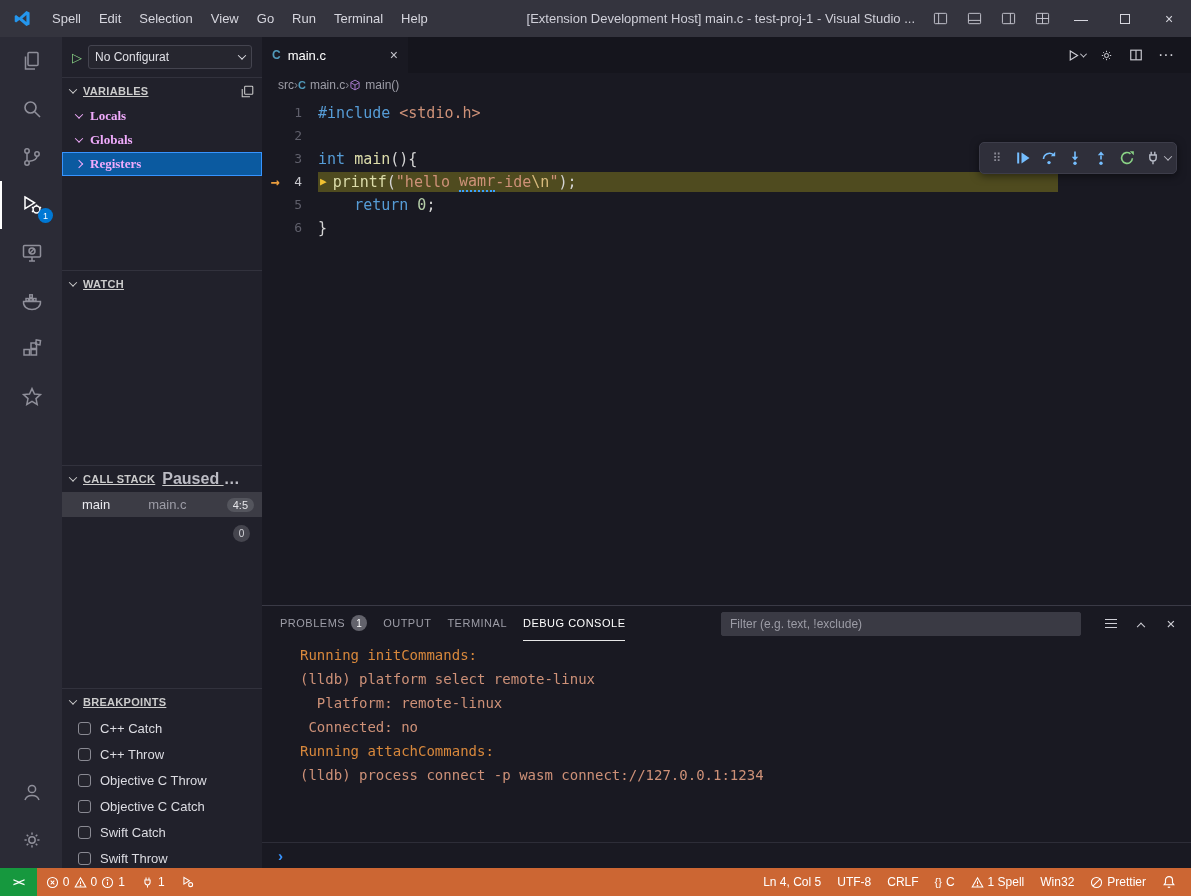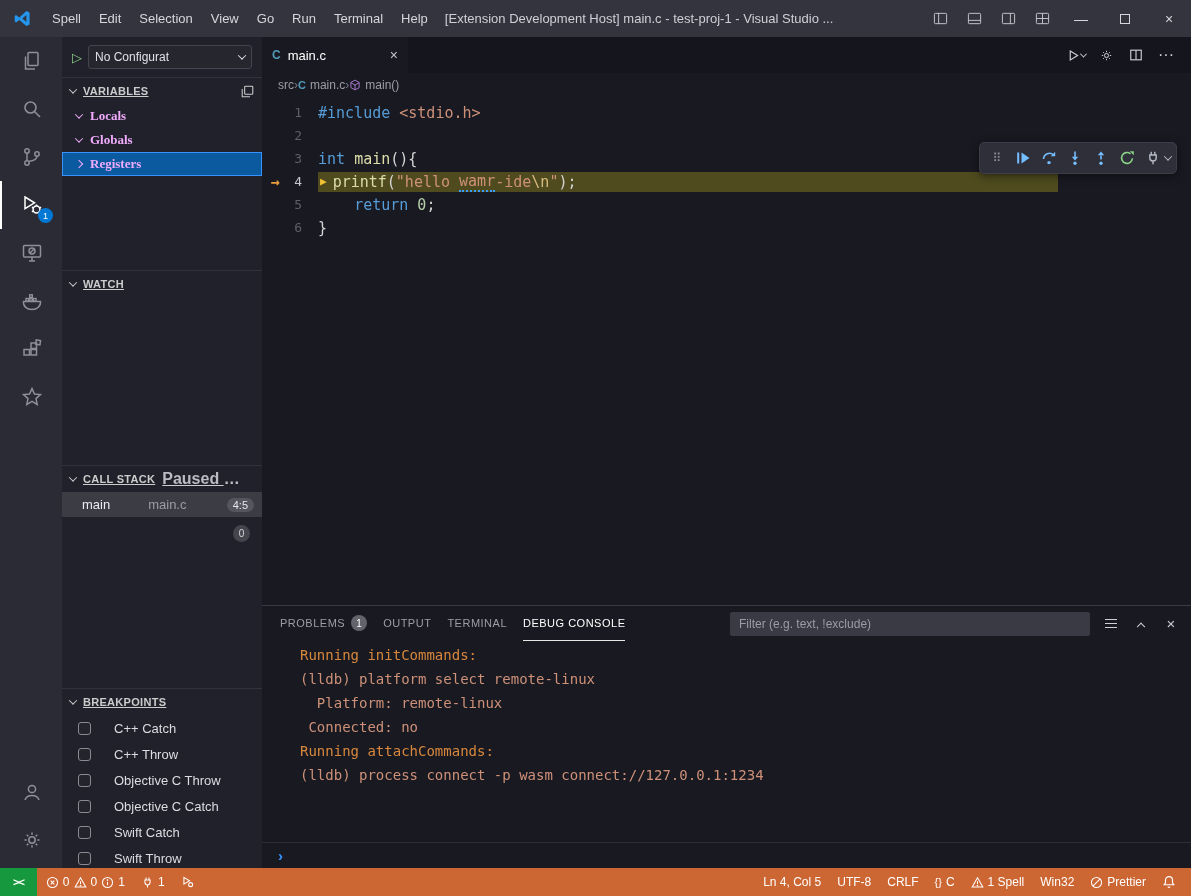--- a/index.html
+++ b/index.html
@@ -10,21 +10,21 @@
   }
   *{box-sizing:border-box; margin:0; padding:0;}
   body{font-family:"Liberation Sans","DejaVu Sans",sans-serif; background:#000;}
   .window{width:1191px; height:896px; display:flex; flex-direction:column; overflow:hidden; background:var(--editor); color:var(--fg);}
 
   
   .titlebar{height:37px; background:var(--titlebar); display:flex; align-items:center; flex:none; color:#d6d6de; font-size:13px;}
   .logo{margin:0 12px 0 14px; display:flex;}
   .menubar{display:flex;}
   .menu-item{padding:4px 9px; border-radius:4px; cursor:default;}
-  .tb-title{flex:1; text-align:left; white-space:nowrap; overflow:hidden; text-overflow:ellipsis; color:#cfcfd8; padding:0 8px;}
+  .tb-title{flex:1; text-align:right; white-space:nowrap; overflow:hidden; text-overflow:ellipsis; color:#cfcfd8; padding:0 8px;}
   .tb-right{display:flex; align-items:center; height:100%;}
   .tb-icon{width:34px; height:100%; display:flex; align-items:center; justify-content:center; color:#c9c9d2;}
   .win-btn{width:44px; height:100%; display:flex; align-items:center; justify-content:center; color:#d6d6de; font-size:14px;}
 
   
   .main{flex:1; display:flex; min-height:0;}
 
   
   .activitybar{width:62px; background:var(--activity); display:flex; flex-direction:column; align-items:stretch; flex:none;}
   .ab-item{height:48px; display:flex; align-items:center; justify-content:center; color:var(--dim); position:relative; border-left:2px solid transparent;}
@@ -47,21 +47,21 @@
   .chev.down{transform:rotate(45deg) translate(-1px,-1px);}
   .chev.right{transform:rotate(-45deg);}
   .chev.up{transform:rotate(-135deg) translate(-2px,-2px);}
   .tree-row{height:24px; display:flex; align-items:center; gap:8px; padding:0 8px 0 14px; font-weight:700; color:#f0abfc;font-family:Liberation Serif, serif;}
   .tree-row.selected{background:#0b5aa0; outline:1px solid #3794ff; outline-offset:-1px;}
   .stack-row{height:25px; display:flex; align-items:center; background:#3c3c45; padding:0 8px 0 20px; gap:10px; font-weight:400;}
   .stack-name{color:#eaeaef;}
   .stack-file{color:#9d9da7; margin-left:28px;}
   .stack-pos{margin-left:auto; background:#54555d; color:#e6e6ea; font-size:11px; padding:1px 6px; border-radius:8px;}
   .zero-badge{align-self:flex-end; margin:8px 12px 0 0; width:17px; height:17px; border-radius:50%; background:#45454e; color:#d5d5da; font-size:10px; display:flex; align-items:center; justify-content:center;}
-  .bp-row{height:26px; display:flex; align-items:center; gap:23px; padding:0 8px 0 16px; color:#dcdce2; font-weight:400;}
+  .bp-row{height:26px; display:flex; align-items:center; gap:9px; padding:0 8px 0 16px; color:#dcdce2; font-weight:400;}
   .checkbox{width:13px; height:13px; border:1px solid #8a8a93; border-radius:3px; background:#24242d; flex:none;}
 
   
   .editor-col{flex:1; display:flex; flex-direction:column; min-width:0; background:var(--editor); position:relative;}
   .tabbar{height:36px; background:var(--tabbar); display:flex; align-items:stretch; flex:none;}
   .tab{width:146px; background:var(--editor); display:flex; align-items:center; gap:7px; padding:0 10px; color:#ffffff; font-size:13px;}
   .tab .c-icon{color:#519aba; font-weight:700; font-size:12px;}
   .tab .close{margin-left:auto; color:#c5c5cc; font-size:14px;}
   .tab-actions{margin-left:auto; display:flex; align-items:center; gap:4px; padding-right:12px; color:#cfcfd6;}
   .ta-btn{width:26px; height:26px; display:flex; align-items:center; justify-content:center; gap:1px;}
@@ -84,21 +84,21 @@
   .tok-esc{color:var(--esc);} .tok-num{color:var(--numc);} .tok-pl{color:var(--fg);}
   .sq{border-bottom:2px dotted #3aa0ff;}
 
   .debug-toolbar{position:absolute; top:45px; right:14px; background:#2f2f3a; border:1px solid #3d3d4a; border-radius:5px; box-shadow:0 2px 8px rgba(0,0,0,.5); display:flex; align-items:center; padding:3px 5px; gap:2px; z-index:10;}
   .dt-btn{width:24px; height:24px; display:flex; align-items:center; justify-content:center; border-radius:4px;}
   .dt-grip{color:#8a8a95; font-size:12px; cursor:grab;}
   .dt-chev{color:#b9b9c2; margin-left:-2px;}
 
   
   .panel{height:263px; flex:none; border-top:1px solid #3a3a46; display:flex; flex-direction:column; background:var(--editor);}
-  .panel-header{height:35px; display:flex; align-items:center; flex:none; padding:0 8px 0 18px; gap:3px;}
+  .panel-header{height:35px; display:flex; align-items:center; flex:none; padding:0 8px 0 18px; gap:12px;}
   .ptab{display:flex; align-items:center; gap:6px; height:100%; font-size:11px; letter-spacing:.5px; color:#9d9da7; border-bottom:1px solid transparent;}
   .ptab.active{color:#ffffff; border-bottom-color:#e7e7e7;align-items:center;}
   .pbadge{background:#63636c; color:#fff; font-size:10px; min-width:16px; height:16px; border-radius:9px; display:flex; align-items:center; justify-content:center; letter-spacing:0;}
   .filter-input{margin-left:auto; width:360px; height:24px; background:#3a3a44; border:1px solid #3a3a44; border-radius:2px; color:#e0e0e6; font-size:12px; padding:0 8px; font-family:"Liberation Sans",sans-serif;}
   .filter-input::placeholder{color:#9c9ca6;}
   .panel-icons{display:flex; align-items:center; gap:6px; color:#cfcfd6; padding-left:6px;}
   .pi-btn{width:24px; height:24px; display:flex; align-items:center; justify-content:center;}
   .lines-icon{display:flex; flex-direction:column; gap:2.5px;}
   .lines-icon i{display:block; width:12px; height:1.6px; background:currentColor;}
   .console{flex:1; overflow:hidden; padding:6px 0 0 38px; font-family:"DejaVu Sans Mono","Liberation Mono",monospace; font-size:14px;}

